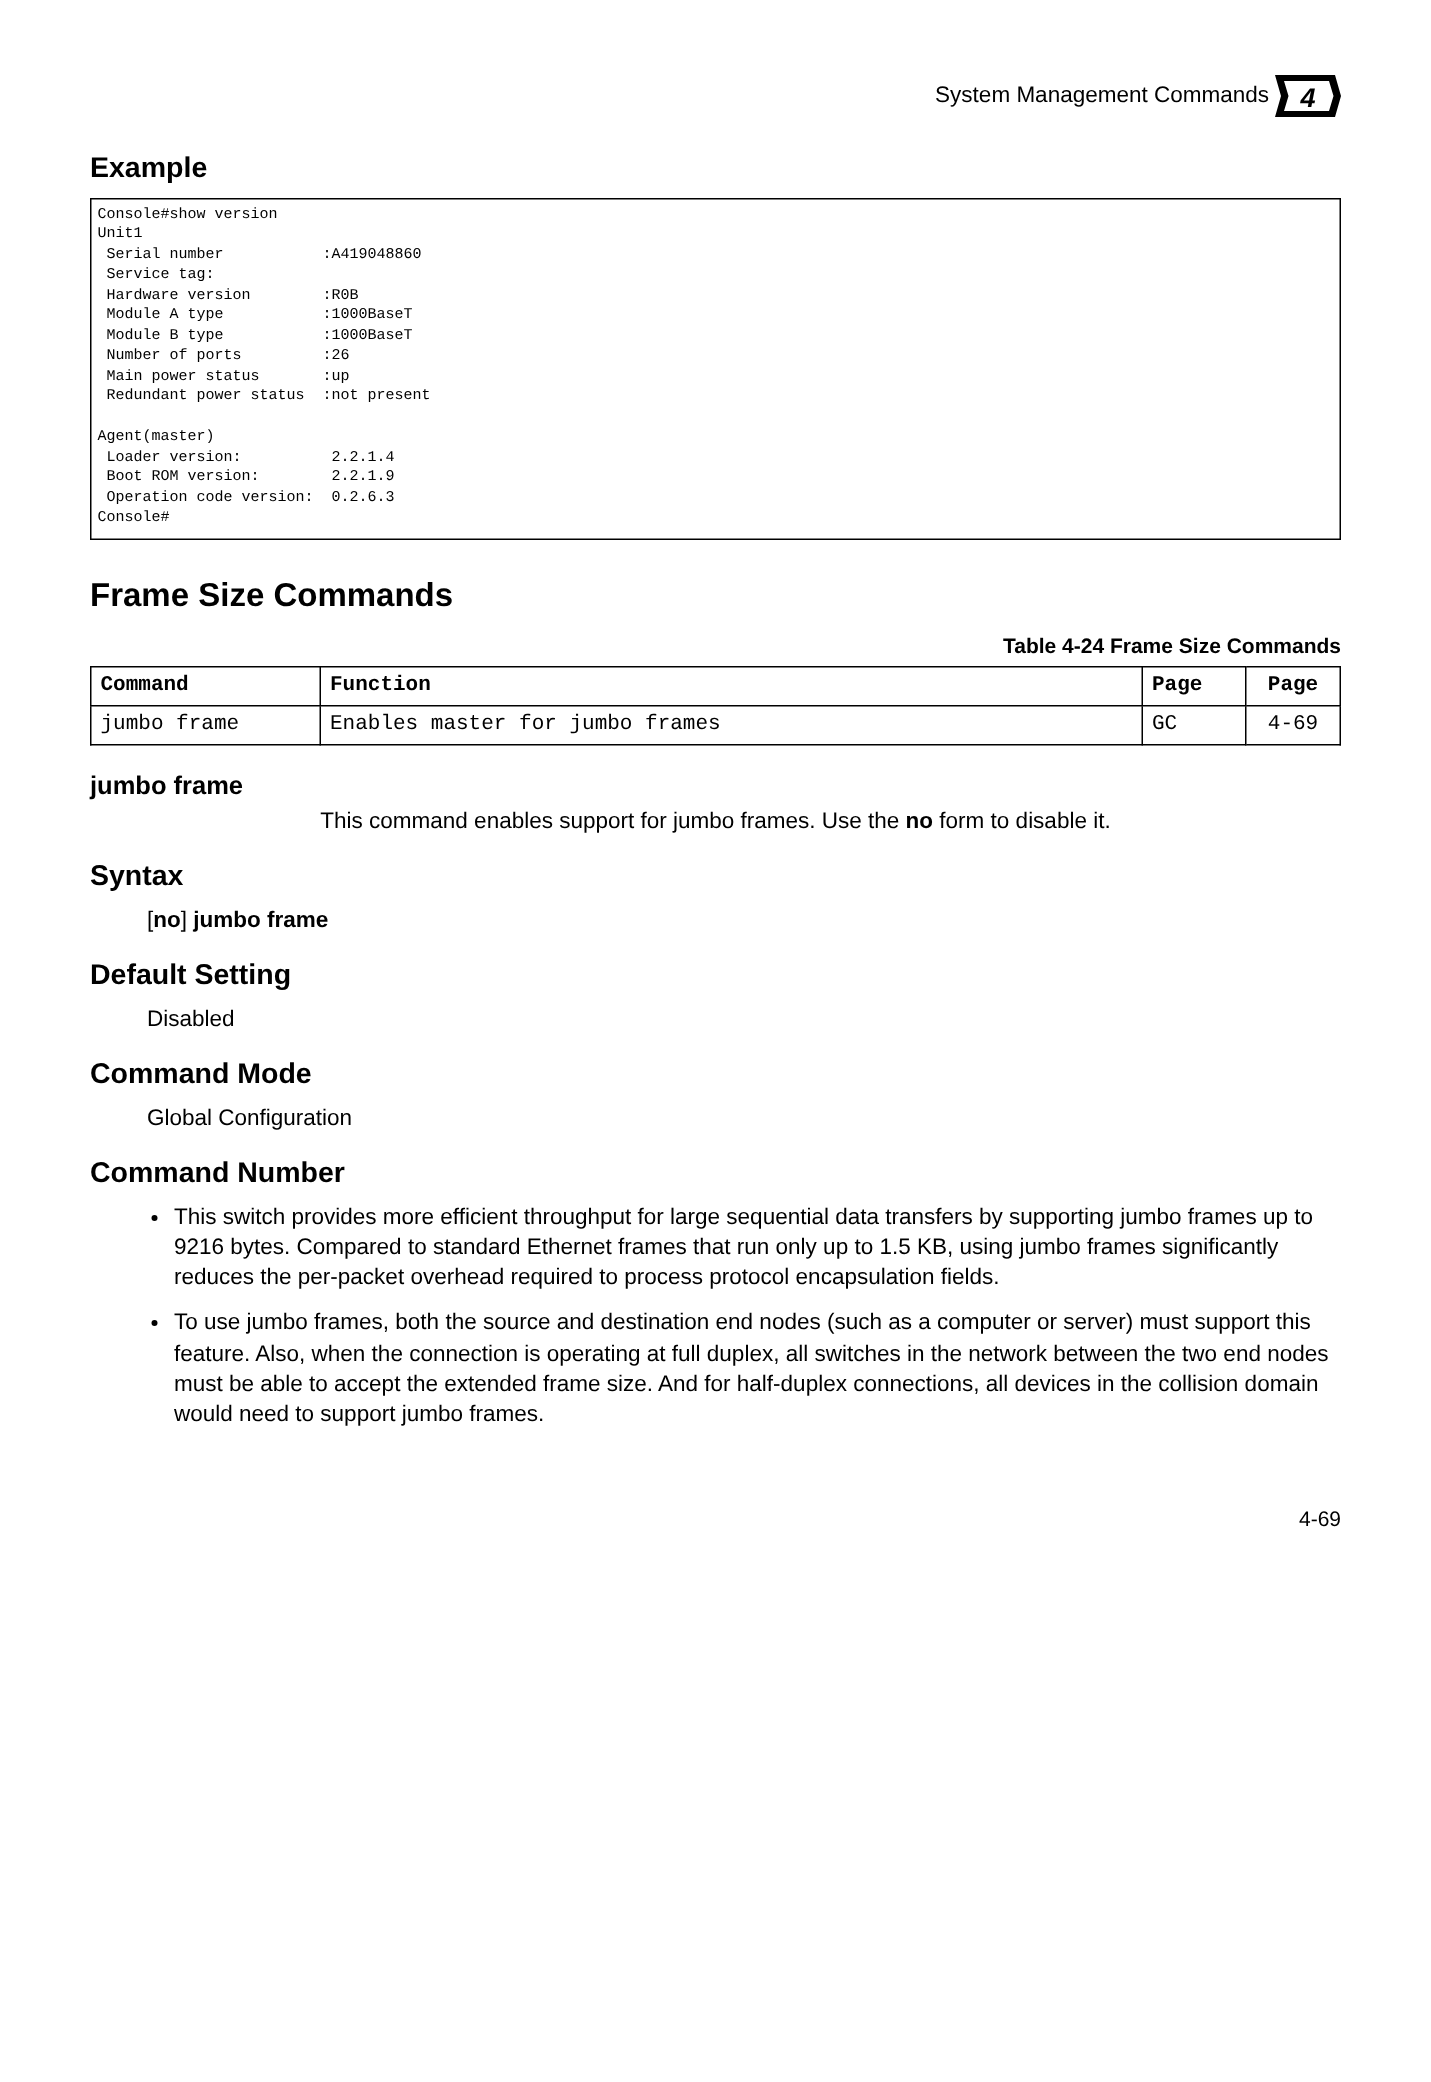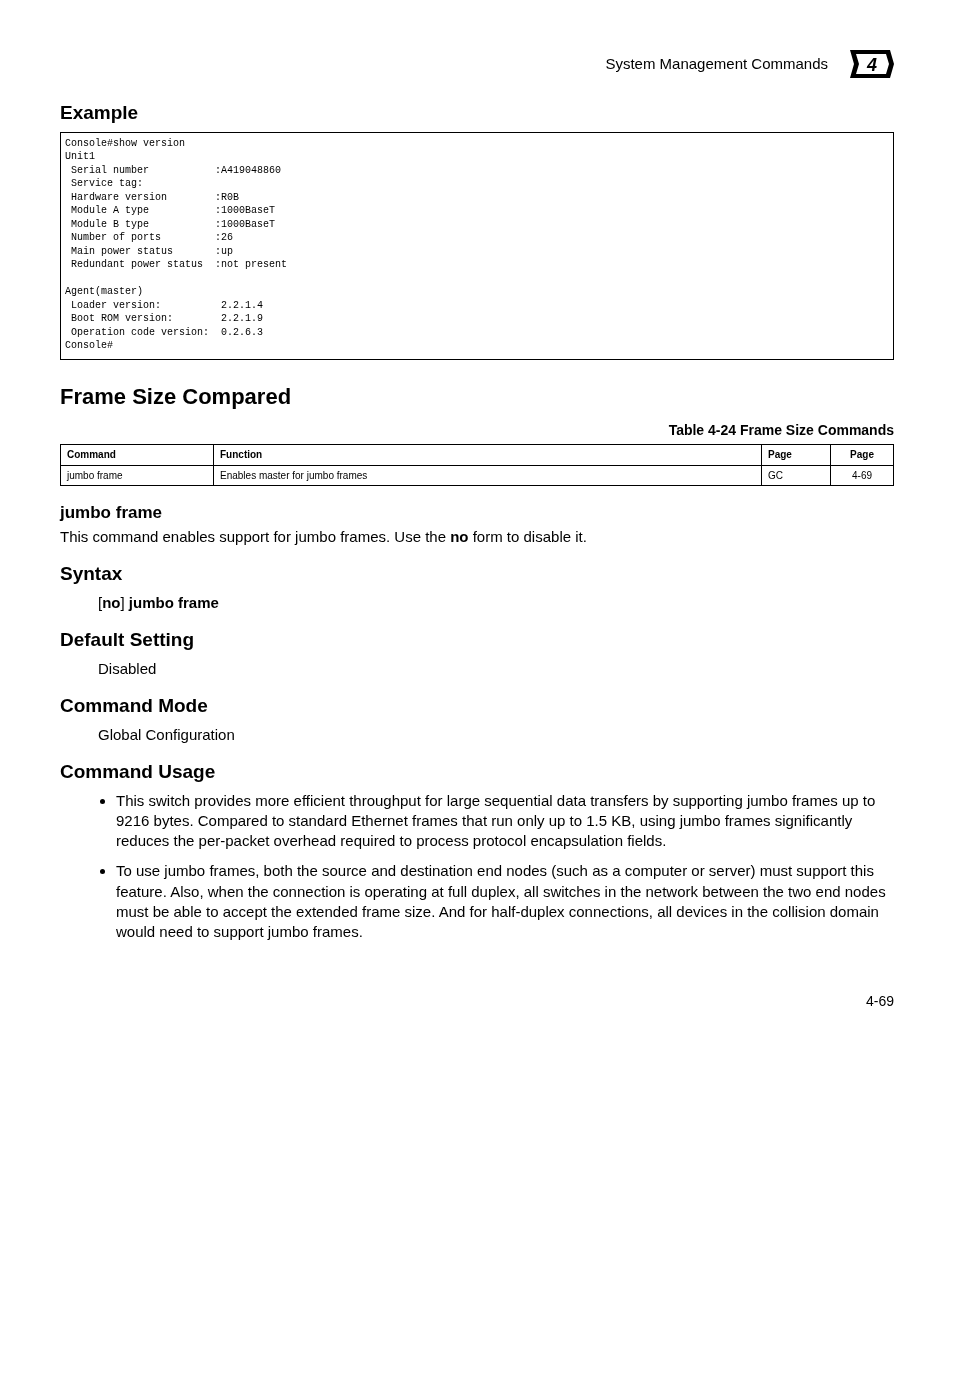--- a/index.html
+++ b/index.html
@@ -9,21 +9,21 @@
     font-size: 15px;
     color: #000;
     background: #fff;
     width: 834px;
     line-height: 1.35;
   }
   .header-row {
     display: flex;
     justify-content: flex-end;
     align-items: center;
-    gap: 22px;
+    gap: 4px;
     margin-bottom: 22px;
   }
   .header-text {
     font-size: 15px;
   }
   .chapter-badge {
     width: 44px;
     height: 28px;
     position: relative;
   }
@@ -50,42 +50,44 @@
   }
   .table-caption {
     text-align: right;
     font-weight: bold;
     font-size: 14px;
     margin: 6px 0 4px 0;
   }
   table.cmd-table {
     border-collapse: collapse;
     width: 100%;
-    font-size: 10px;
+    font-size: 14px;
     margin-bottom: 16px;
+    font-family: Liberation Mono, monospace;
   }
   table.cmd-table th, table.cmd-table td {
     border: 1px solid #000;
     padding: 3px 6px;
     text-align: left;
     vertical-align: top;
   }
   table.cmd-table th {
     font-weight: bold;
   }
   table.cmd-table th.mode, table.cmd-table td.mode { width: 56px; }
   table.cmd-table th.page, table.cmd-table td.page { width: 50px; text-align: center; }
   table.cmd-table th.cmd, table.cmd-table td.cmd { width: 140px; }
   .subhead {
     font-weight: bold;
     font-size: 17px;
     margin: 14px 0 2px 0;
   }
   .body-para {
     margin: 2px 0 10px 0;
+    text-align: center;
   }
   .indent {
     margin-left: 38px;
   }
   ul.usage {
     margin: 4px 0 0 0;
     padding-left: 56px;
   }
   ul.usage li {
     margin-bottom: 10px;
@@ -122,21 +124,21 @@
  Number of ports         :26
  Main power status       :up
  Redundant power status  :not present
 
 Agent(master)
  Loader version:          2.2.1.4
  Boot ROM version:        2.2.1.9
  Operation code version:  0.2.6.3
 Console#</div>
 
-<h2 class="section-title">Frame Size Compared</h2>
+<h2 class="section-title">Frame Size Commands</h2>
 
 <div class="table-caption">Table 4-24  Frame Size Commands</div>
 
 <table class="cmd-table">
   <thead>
     <tr>
       <th class="cmd">Command</th>
       <th>Function</th>
       <th class="mode">Page</th>
       <th class="page">Page</th>
@@ -161,19 +163,19 @@
 <div class="indent">
   <span>[</span><span class="nob">no</span><span>] </span><span class="nob">jumbo frame</span>
 </div>
 
 <div class="h-default">Default Setting</div>
 <div class="indent">Disabled</div>
 
 <div class="h-mode">Command Mode</div>
 <div class="indent">Global Configuration</div>
 
-<div class="h-usage">Command Usage</div>
+<div class="h-usage">Command Number</div>
 <ul class="usage">
   <li>This switch provides more efficient throughput for large sequential data transfers by supporting jumbo frames up to 9216 bytes. Compared to standard Ethernet frames that run only up to 1.5 KB, using jumbo frames significantly reduces the per-packet overhead required to process protocol encapsulation fields.</li>
   <li>To use jumbo frames, both the source and destination end nodes (such as a computer or server) must support this feature. Also, when the connection is operating at full duplex, all switches in the network between the two end nodes must be able to accept the extended frame size. And for half-duplex connections, all devices in the collision domain would need to support jumbo frames.</li>
 </ul>
 
 <div class="page-num">4-69</div>
 
 </body></html>

